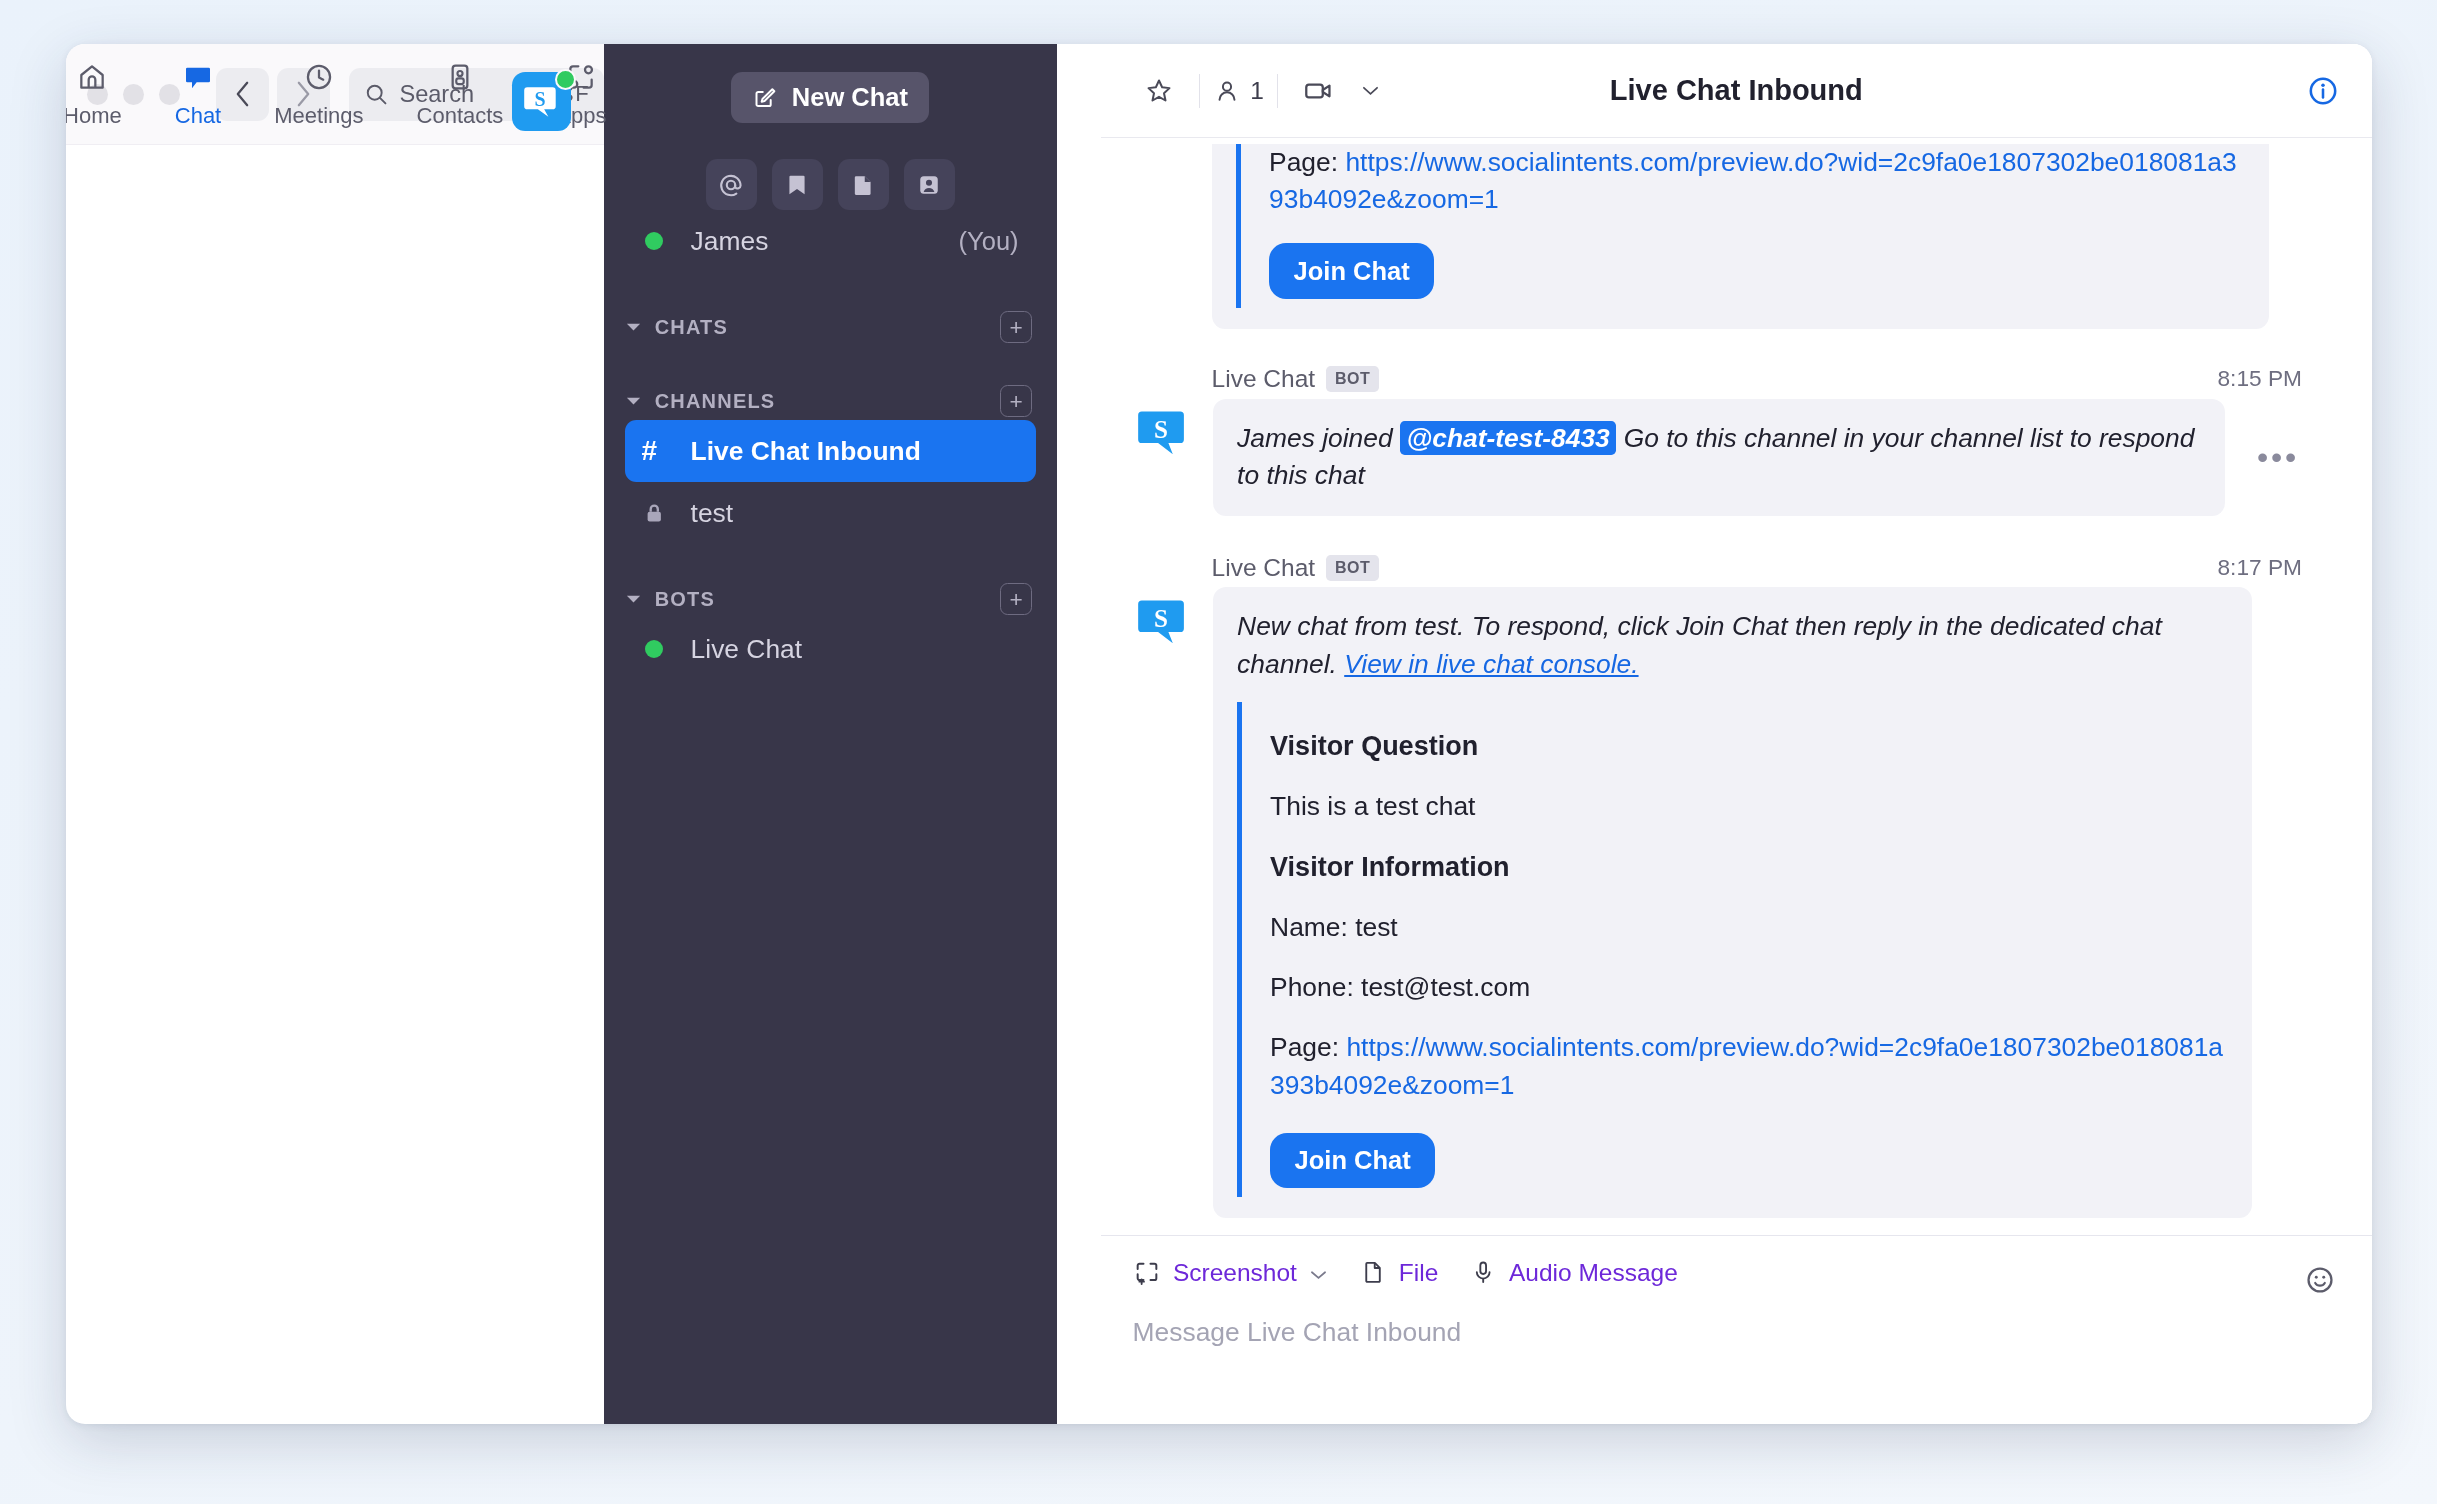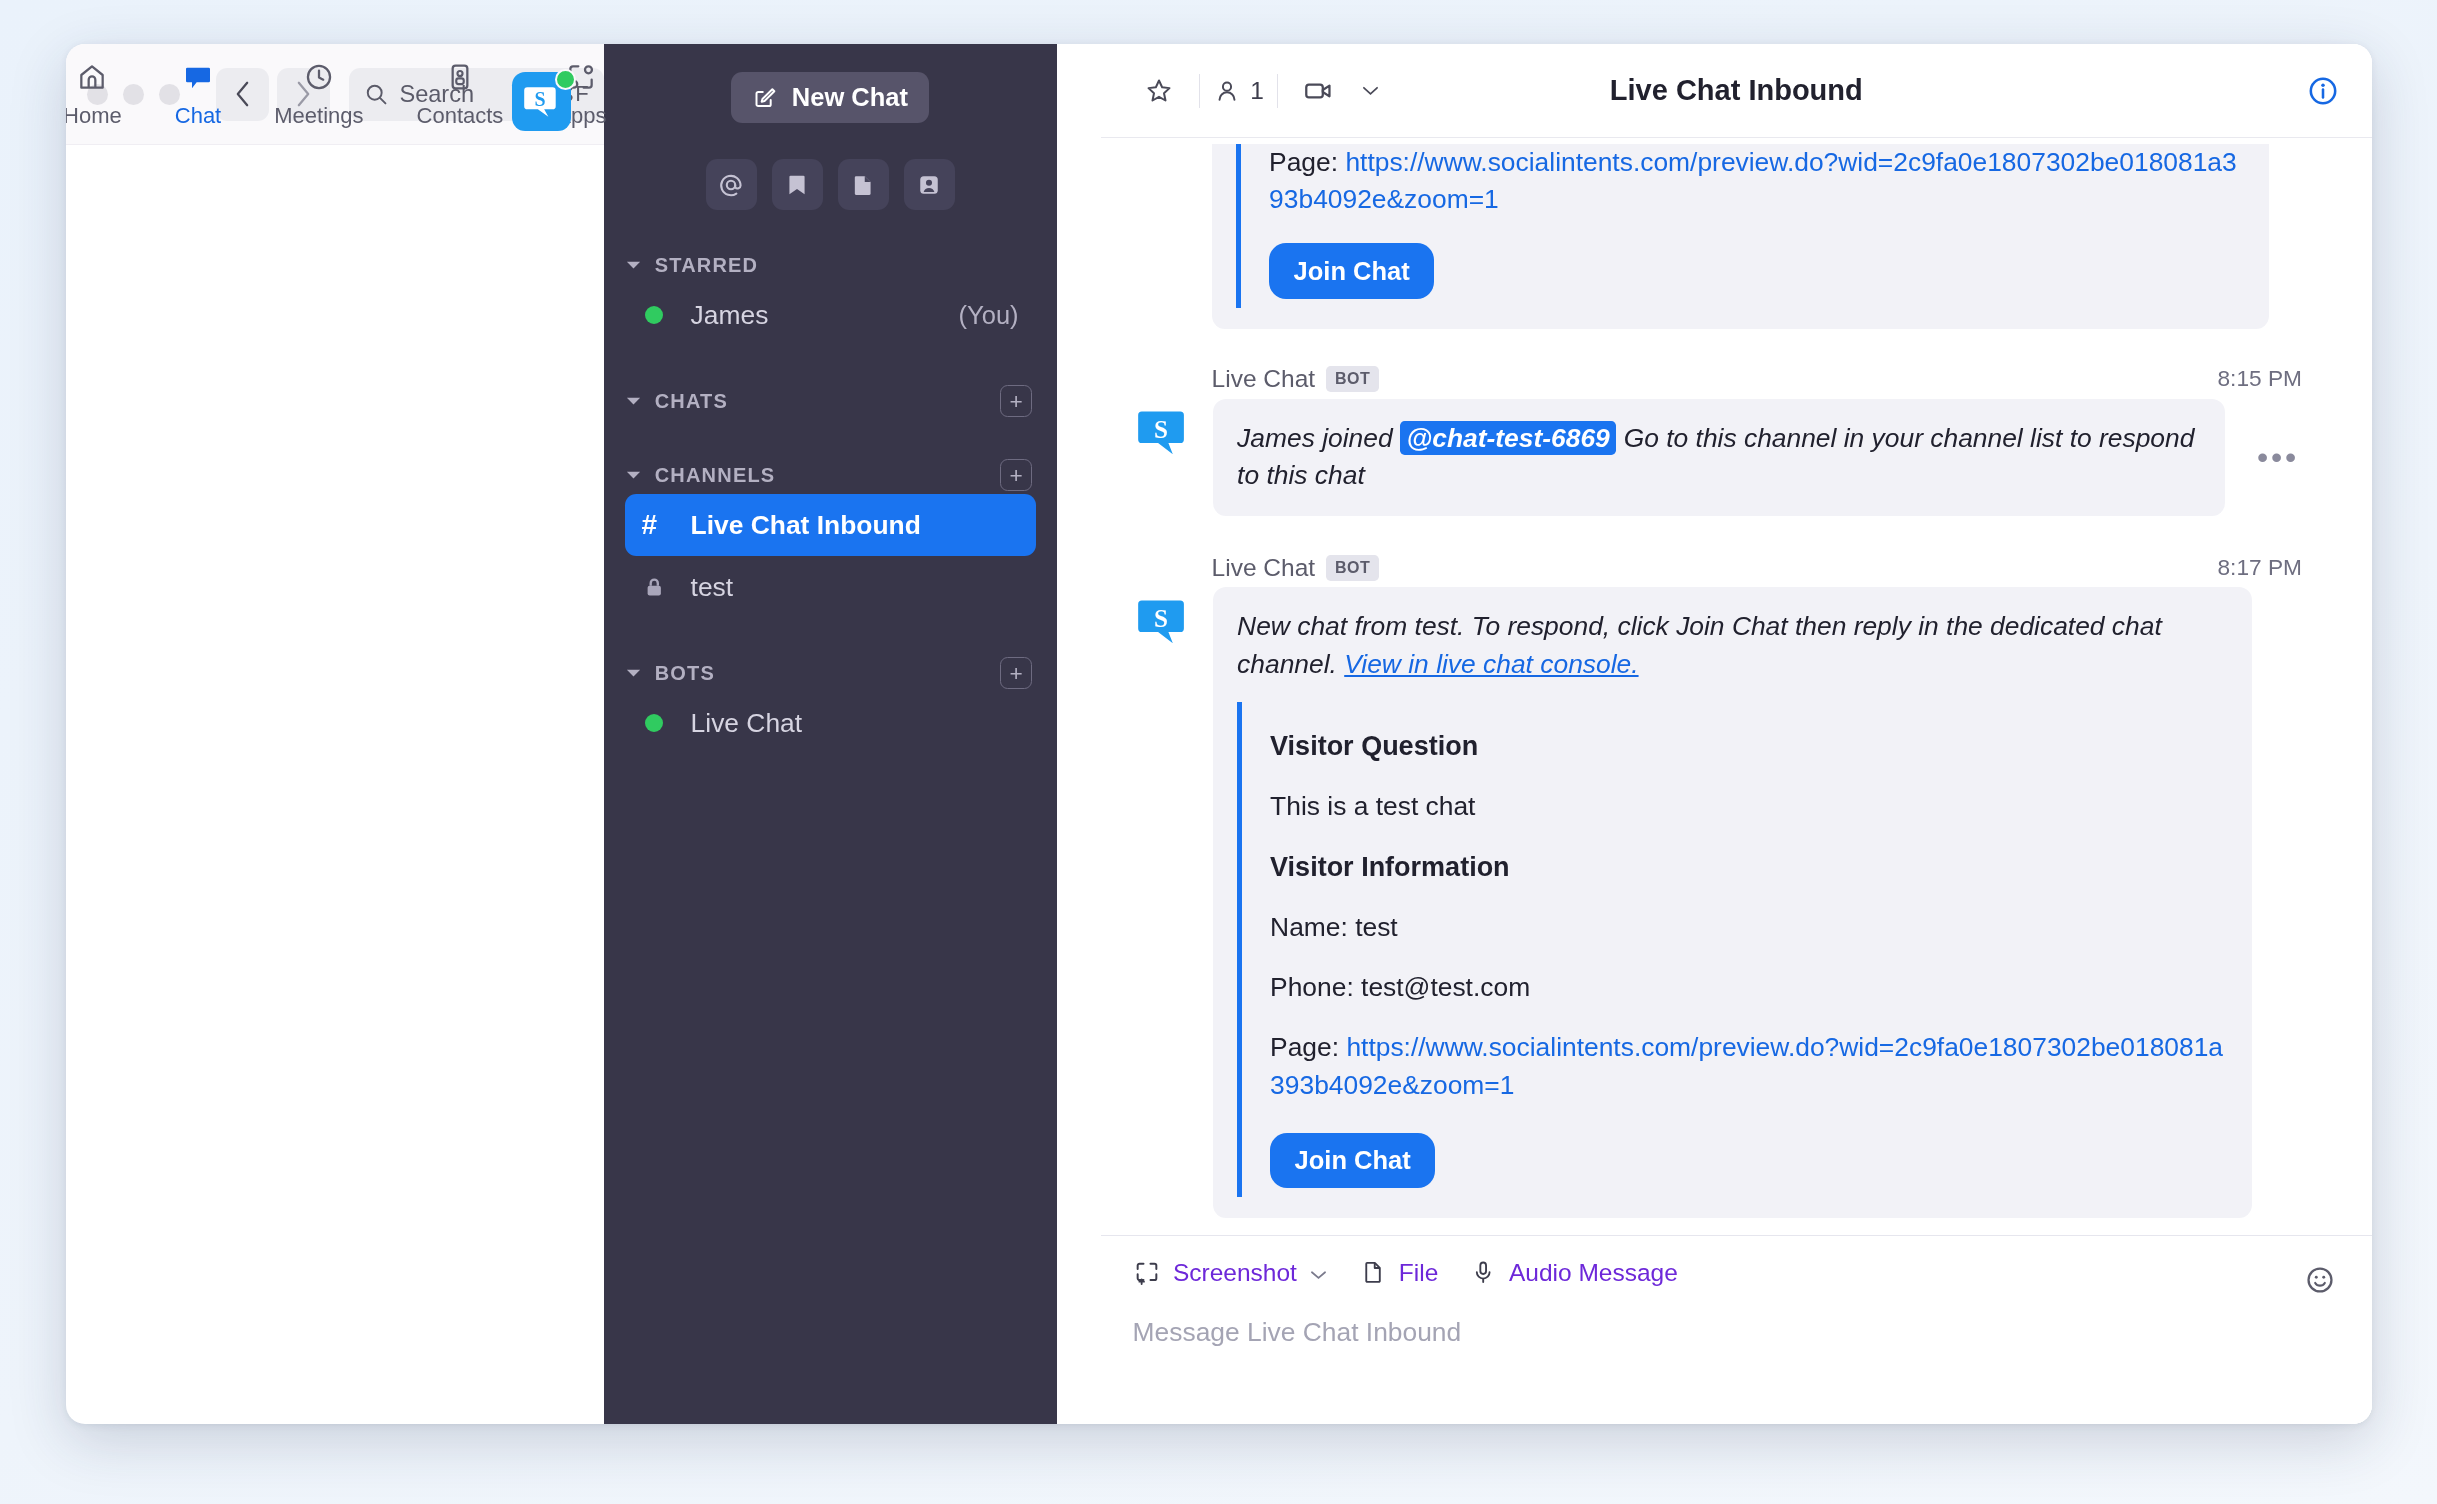--- a/index.html
+++ b/index.html
@@ -365,28 +365,20 @@
         </div>
         <div class="iconbtn">
           <svg width="28" height="28" viewBox="0 0 24 24">
             <rect x="4.5" y="4.5" width="15" height="15" rx="3" fill="#c5c2d3"></rect>
             <circle cx="12" cy="10" r="2.6" fill="#45435a"></circle>
             <path d="M7.4 18 a4.8 4.8 0 0 1 9.2 0 Z" fill="#45435a"></path>
           </svg>
         </div>
       </div>
 
-      <div class="section">
-        <span class="caret">
-          <svg width="17" height="11.3" viewBox="0 0 18 12">
-                <path d="M2 3 L9 10 L16 3 Z" fill="#b3b0c2"></path>
-              </svg>
-        </span>
-        <span class="section-label">STARRED</span>
-      </div>
       <div class="row">
         <span class="lead">
               <span class="presence"></span>
             </span>
         <span>James</span>
         <span class="you">(You)</span>
       </div>
 
       <div class="section">
         <span class="caret">
@@ -502,21 +494,21 @@
           <div class="ts" style="top:0;">8:15 PM</div>
           <div class="msg-top">
             <div class="avatar">
               <svg width="59" height="59" viewBox="0 0 40 40">
                 <path d="M6 5 H32 a2.5 2.5 0 0 1 2.5 2.5 V24 a2.5 2.5 0 0 1 -2.5 2.5 H24 L27 34 L17 26.5 H6 a2.5 2.5 0 0 1 -2.5 -2.5 V7.5 A2.5 2.5 0 0 1 6 5 Z" fill="#1f9bf0"></path>
                 <text x="19" y="23" font-family="'Liberation Serif',serif" font-size="17" font-weight="bold" fill="#ffffff" text-anchor="middle">S</text>
               </svg>
             </div>
             <div class="bubble italic" style="max-width:1086px;">
               <span>James joined</span>
-              <span class="mention">@chat-test-6869</span>
+              <span class="mention">@chat-test-8433</span>
               <span>Go to this channel in your channel list to respond to this chat</span>
             </div>
             <div style="display:flex;align-items:center;margin-left:32px;align-self:center;">
               <span class="ellipsis">•••</span>
             </div>
           </div>
         </div>
 
         <div class="msg" style="margin-top:38px;">
           <div class="name-line">

